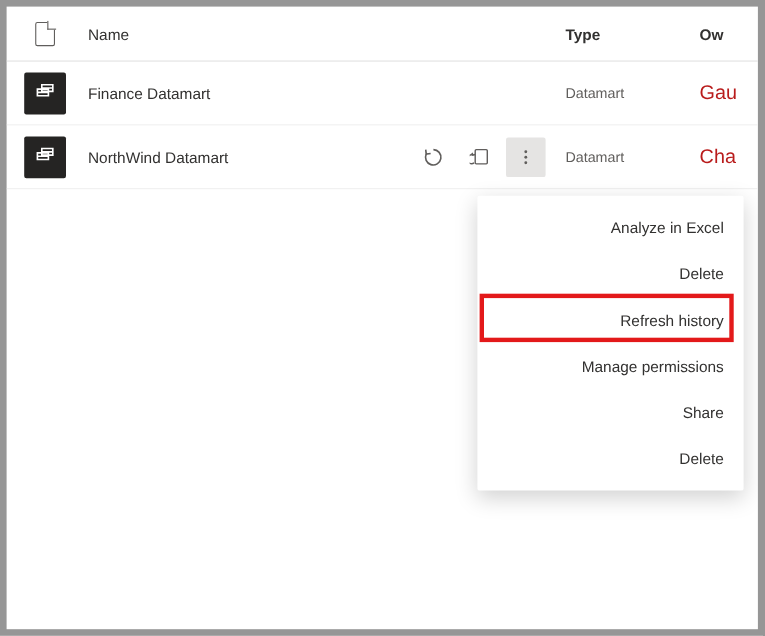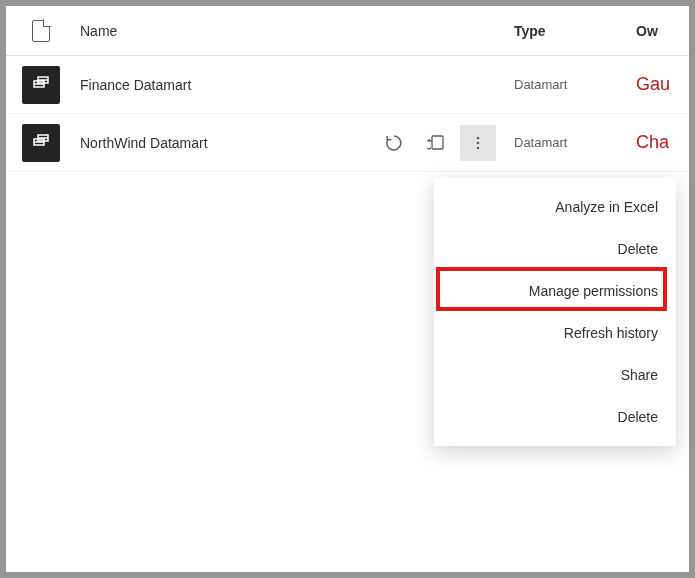--- a/index.html
+++ b/index.html
@@ -196,21 +196,21 @@
           </svg>
       </button>
     </div>
     <div class="col-type">Datamart</div>
     <div class="col-owner">Cha</div>
   </div>
 
   <div class="context-menu">
     <div class="menu-item">Analyze in Excel</div>
     <div class="menu-item">Delete</div>
+    <div class="menu-item">Refresh history</div>
     <div class="menu-item">Manage permissions</div>
-    <div class="menu-item">Refresh history</div>
     <div class="menu-item">Share</div>
     <div class="menu-item">Delete</div>
   </div>
 
   <div class="highlight" style="top:261px;left:430px;width:231px;height:44px"></div>
 
 </div>
 
 </body></html>

